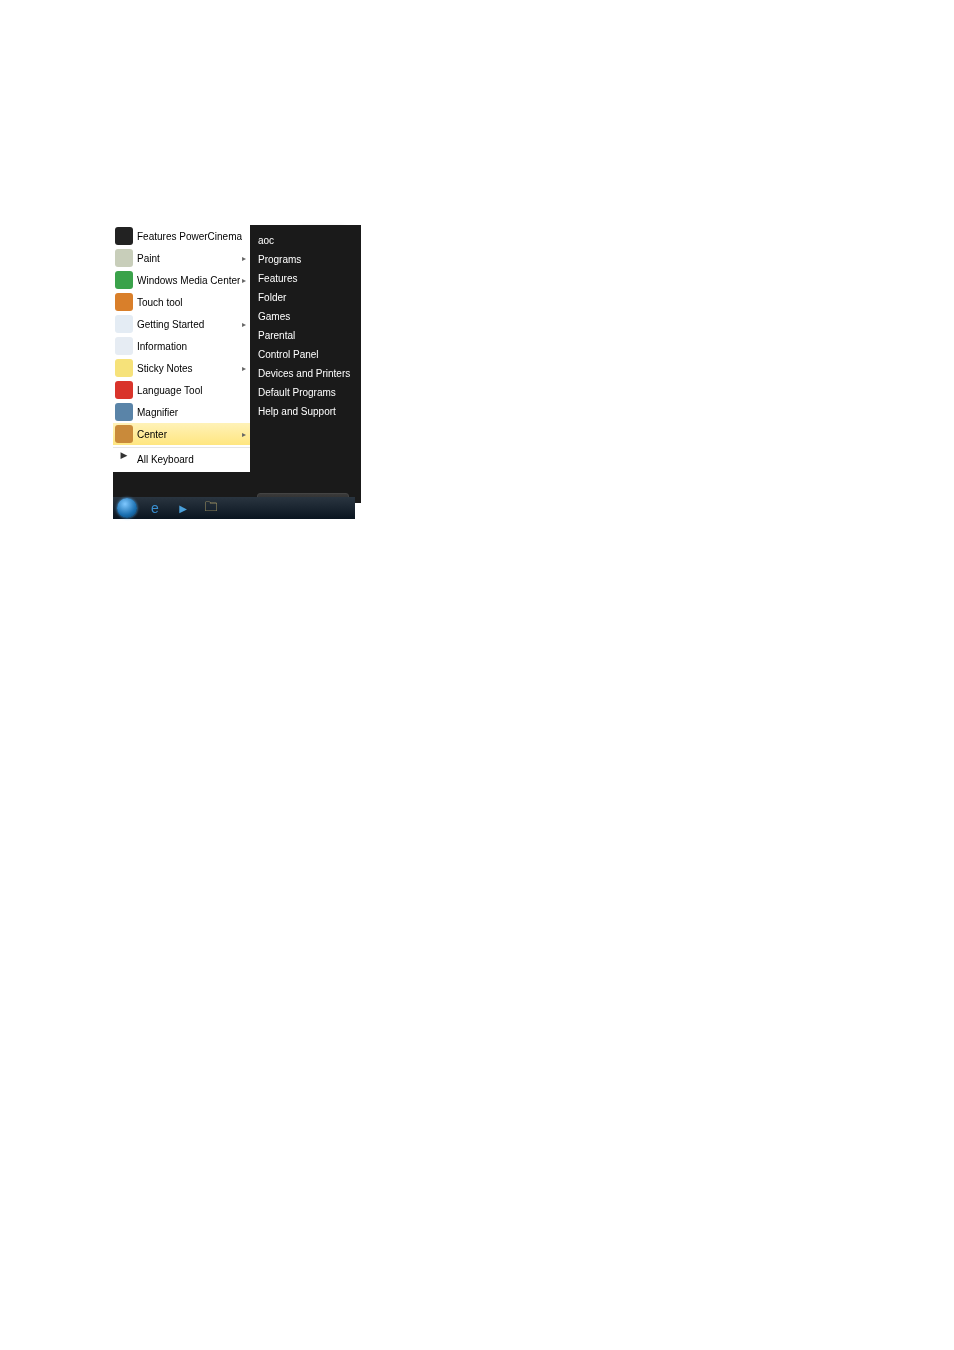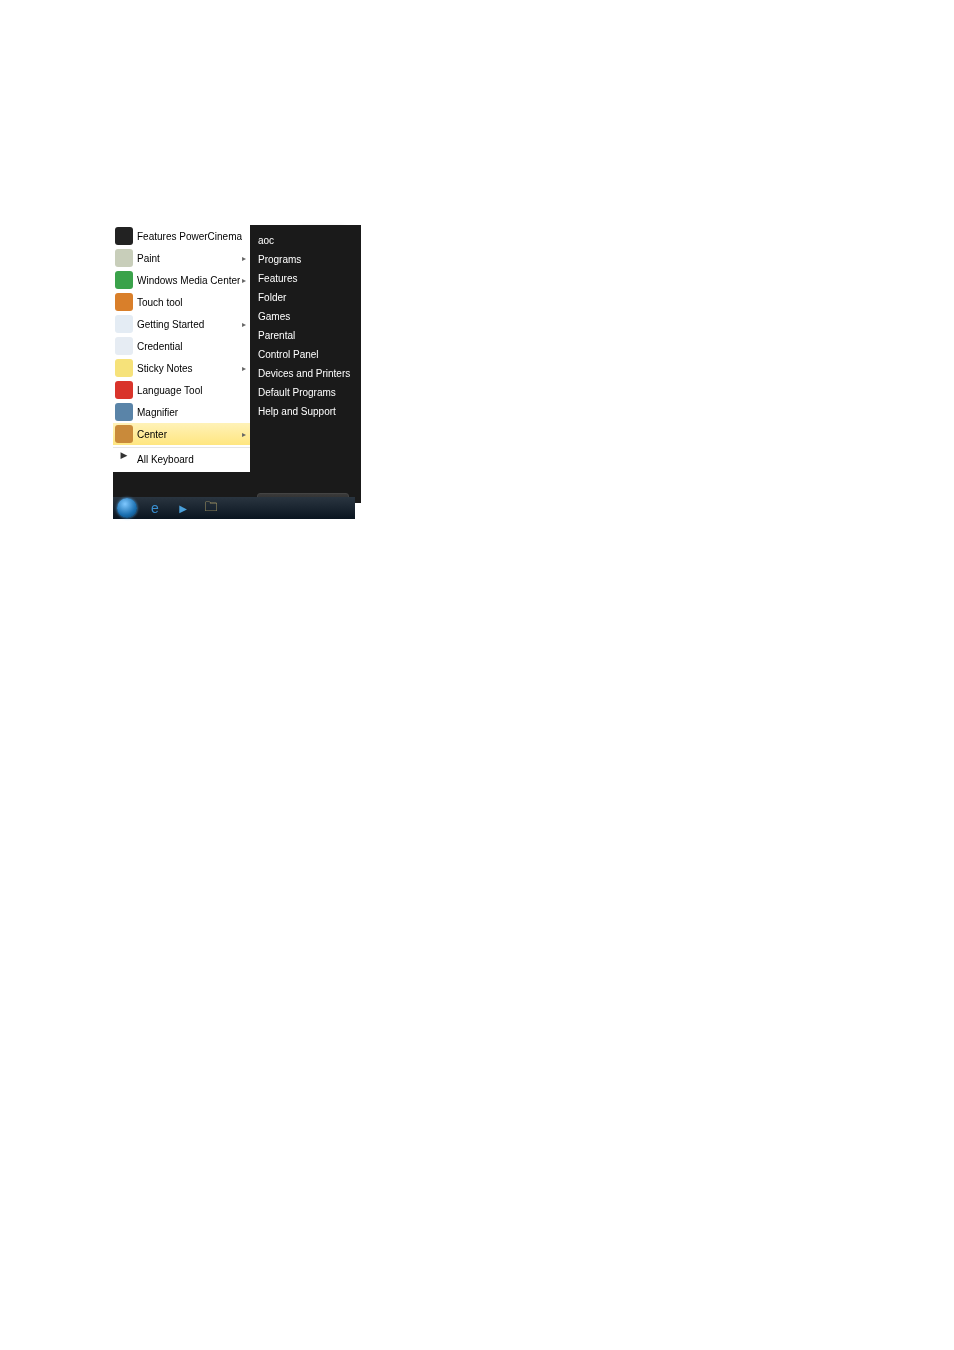--- a/index.html
+++ b/index.html
@@ -74,21 +74,21 @@
         <div class="sm-icon" style="background: rgb(217, 127, 42);"></div>
         <span class="sm-label">Touch tool</span>
       </div>
       <div class="sm-item">
         <div class="sm-icon" style="background: rgb(228, 236, 244);"></div>
         <span class="sm-label">Getting Started</span>
         <span class="sm-arrow">▸</span>
       </div>
       <div class="sm-item">
         <div class="sm-icon" style="background: rgb(230, 236, 243);"></div>
-        <span class="sm-label">Credential</span>
+        <span class="sm-label">Information</span>
       </div>
       <div class="sm-item">
         <div class="sm-icon" style="background: rgb(246, 226, 122);"></div>
         <span class="sm-label">Sticky Notes</span>
         <span class="sm-arrow">▸</span>
       </div>
       <div class="sm-item">
         <div class="sm-icon" style="background: rgb(217, 52, 43);"></div>
         <span class="sm-label">Language Tool</span>
       </div>

